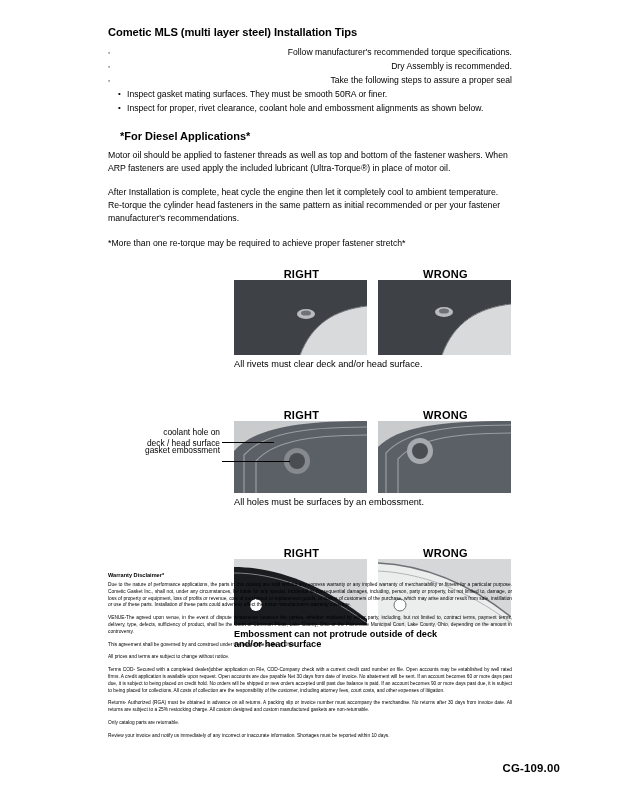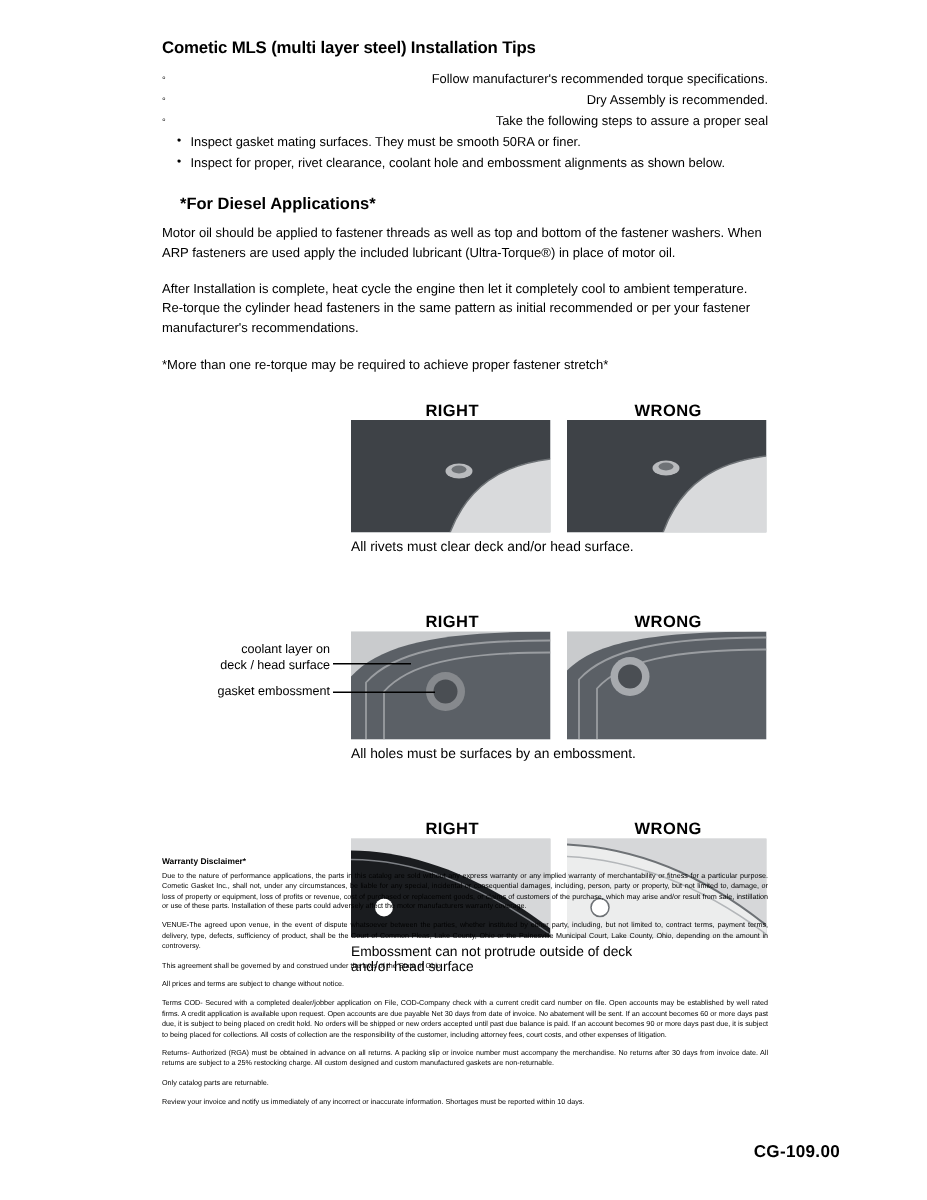--- a/index.html
+++ b/index.html
@@ -255,26 +255,26 @@
             <path d="M8 72 L8 32 C26 12 64 4 133 4" stroke="#9a9da1" stroke-width="1.2" fill="none"></path>
             <path d="M20 72 L20 38 C36 20 70 12 133 12" stroke="#9a9da1" stroke-width="1.2" fill="none"></path>
             <circle cx="42" cy="30" r="13" fill="#a7aaae"></circle>
             <circle cx="42" cy="30" r="8" fill="#4a4e53"></circle>
           </svg>
         </div>
       </div>
       <div class="caption wide">All holes must be surfaces by an embossment.</div>
 
       <div class="callout" style="left:0px; top:18px; width:112px;">
-        <span>coolant layer on</span><br>
+        <span>coolant hole on</span><br>
         <span>deck / head surface</span>
       </div>
       <div class="leader" style="left:114px; top:33px; width:52px;"></div>
 
-      <div class="callout" style="left:0px; top:46px; width:112px;">
+      <div class="callout" style="left:0px; top:36px; width:112px;">
         <span>gasket embossment</span>
       </div>
       <div class="leader" style="left:114px; top:52px; width:68px;"></div>
     </div>
 
     <div class="fig-row" style="margin-top:10px;">
       <div class="fig-labels">
         <div class="fig-label">RIGHT</div>
         <div class="fig-label">WRONG</div>
       </div>
@@ -290,21 +290,21 @@
         <div class="panel" style="height:66px;">
           <svg width="133" height="66" viewBox="0 0 133 66">
             <rect x="0" y="0" width="133" height="66" fill="#d6d7d9"></rect>
             <path d="M0 4 C42 6 88 22 133 58 L133 66 L0 66 Z" fill="#eceded"></path>
             <path d="M0 4 C42 6 88 22 133 58" stroke="#6d7175" stroke-width="1.4" fill="none"></path>
             <path d="M0 12 C42 14 88 30 133 64" stroke="#b3b6b9" stroke-width="1" fill="none"></path>
             <circle cx="22" cy="46" r="6" fill="#ffffff" stroke="#6d7175" stroke-width="1"></circle>
           </svg>
         </div>
       </div>
-      <div class="caption wide" style="width:300px;">
+      <div class="caption wide" style="width:300px;font-weight:bold;">
         <span>Embossment can not protrude outside of deck</span><br>
         <span>and/or head surface</span>
       </div>
     </div>
 
   </div>
 
   <div class="warranty">
     <h3>Warranty Disclaimer*</h3>
     <p>Due to the nature of performance applications, the parts in this catalog are sold without any express warranty or any implied warranty of merchantability or fitness for a particular purpose.  Cometic Gasket Inc., shall not, under any circumstances, be liable for any special, incidental or consequential damages, including, person, party or property, but not limited to, damage, or loss of property or equipment, loss of profits or revenue, cost of purchased or replacement goods, or claims of customers of the purchase, which may arise and/or result from sale, instillation or use of these parts.  Installation of these parts could adversely affect the motor manufacturers warranty coverage.</p>

